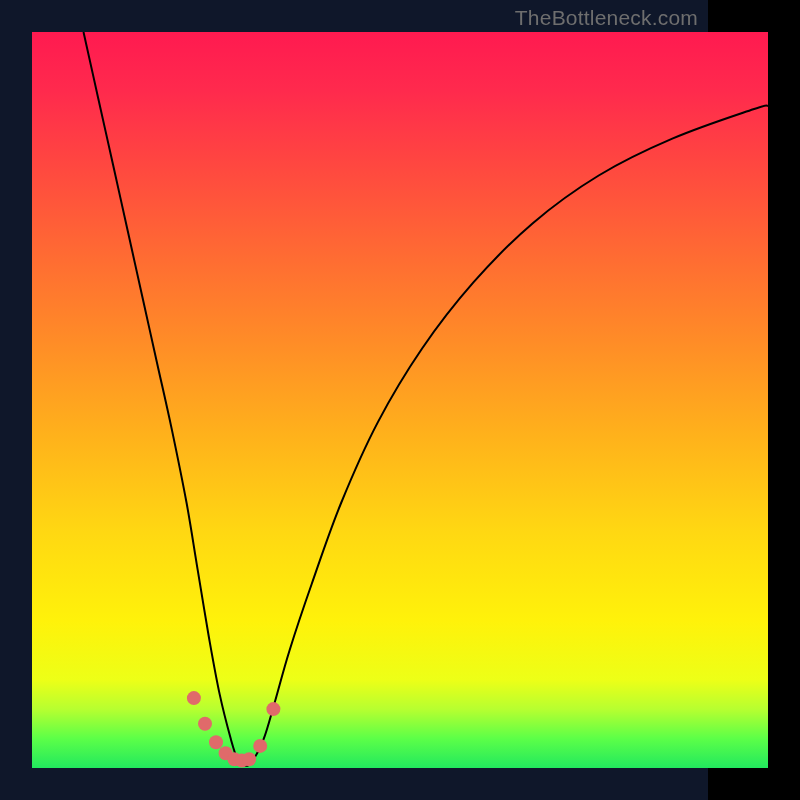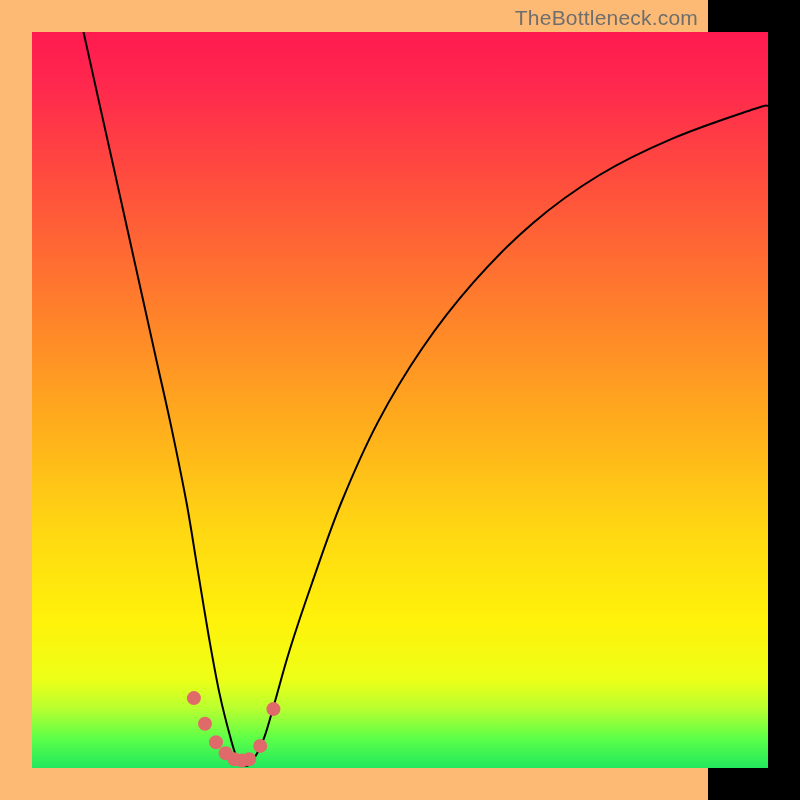--- a/index.html
+++ b/index.html
@@ -10,21 +10,21 @@
     overflow: hidden;
     background: #000;
     font-family: Arial, Helvetica, sans-serif;
   }
   .frame {
     position: absolute;
     top: 0;
     left: 0;
     width: 708px;
     height: 800px;
-    background: #fdba74;
+    background: #0f172a;
   }
   .plot-area {
     position: absolute;
     top: 32px;
     left: 32px;
     width: 736px;
     height: 736px;
     background: linear-gradient(to bottom,
       #ff1a50 0%,
       #ff2a4d 8%,

